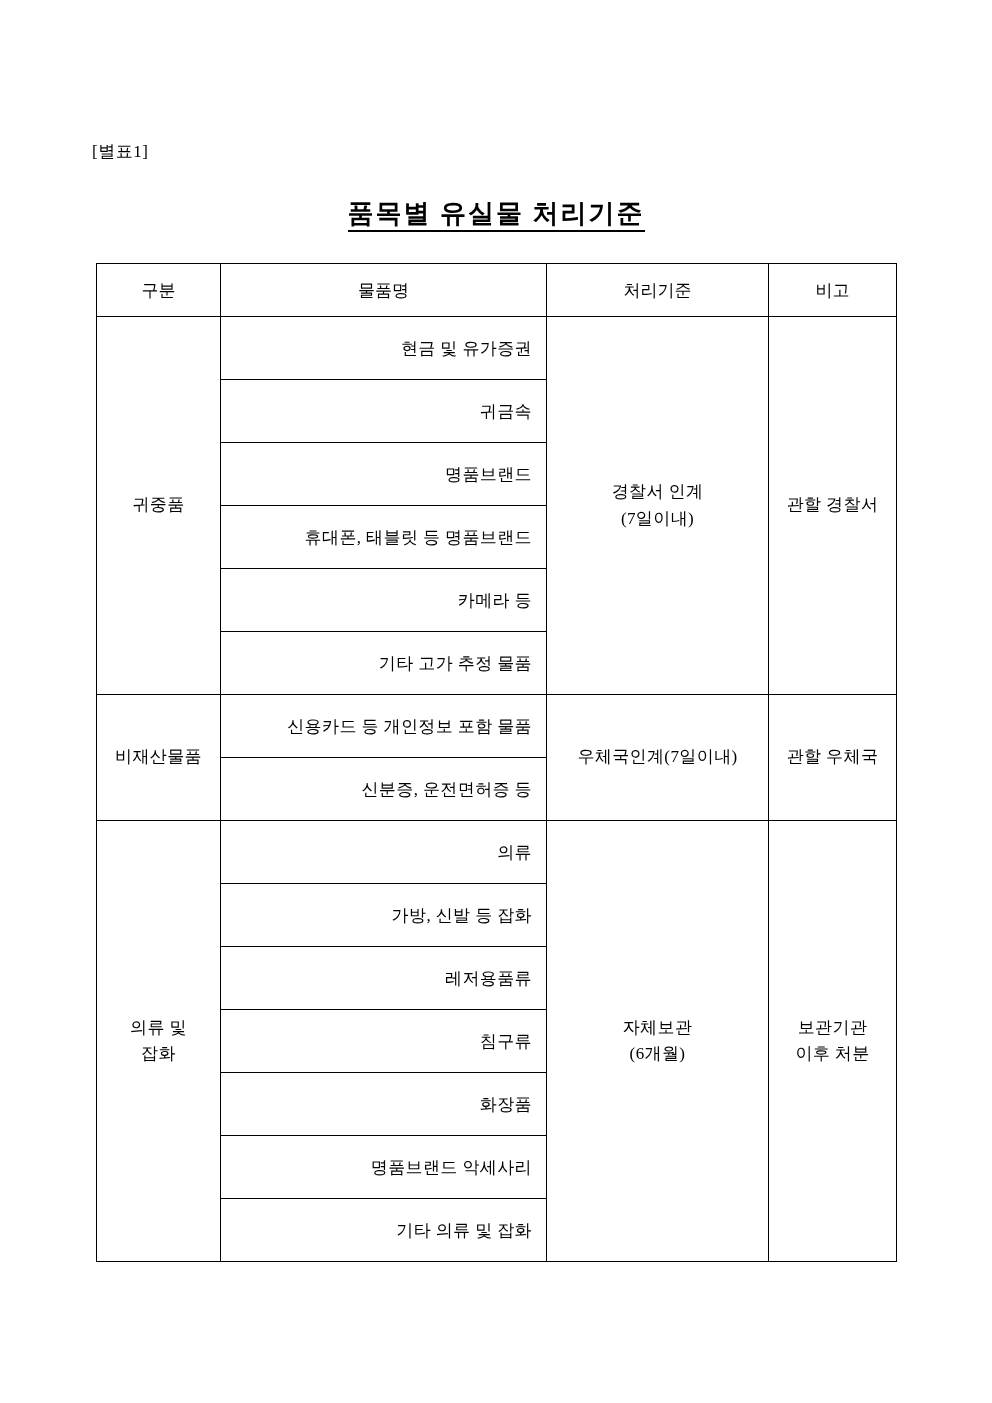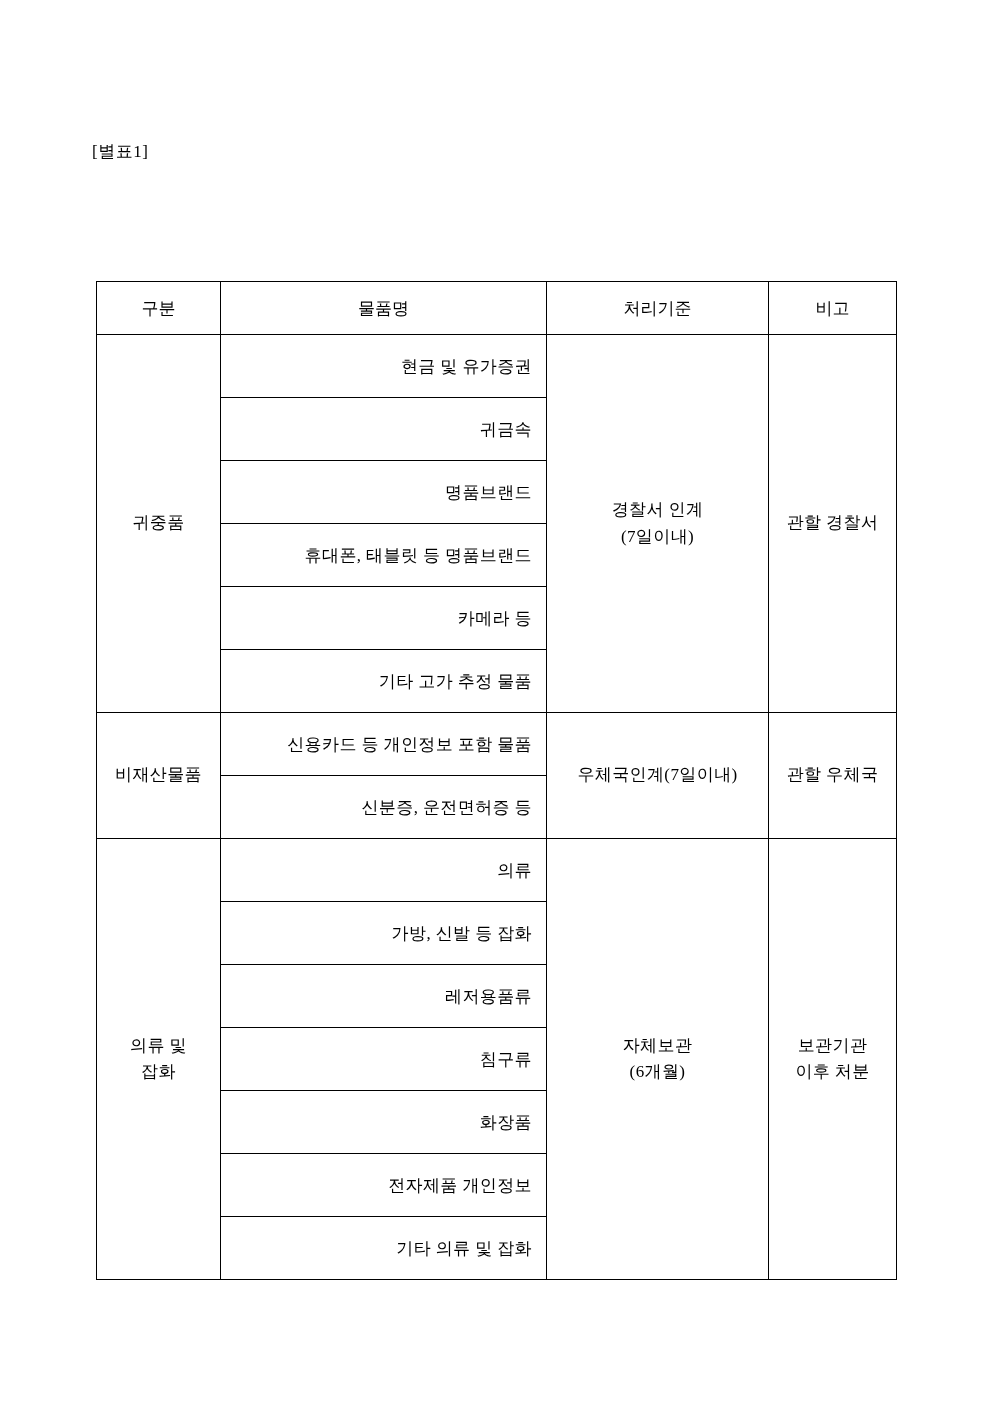--- a/index.html
+++ b/index.html
@@ -38,21 +38,21 @@
     font-weight: bold;
     letter-spacing: 2px;
   }
   .doc-title span {
     border-bottom: 2px solid #000;
     padding-bottom: 2px;
   }
   table.main-table {
     position: absolute;
     left: 96px;
-    top: 281px;
+    top: 263px;
     width: 800px;
     border-collapse: collapse;
     table-layout: fixed;
   }
   table.main-table td, table.main-table th {
     border: 1px solid #000000;
     font-size: 17px;
     font-weight: normal;
     padding: 0 14px;
     vertical-align: middle;
@@ -80,20 +80,21 @@
   }
   .nowrap-center { white-space: pre-line; }
 </style>
 </head>
 <body>
 
 <div class="page">
 
   <div class="label-tag">[별표1]</div>
 
+  <div class="doc-title"><span>품목별 유실물 처리기준</span></div>
 
   <table class="main-table">
     <colgroup>
       <col class="col-category">
       <col class="col-item">
       <col class="col-rule">
       <col class="col-note">
     </colgroup>
     <thead>
       <tr>
@@ -153,21 +154,21 @@
       <tr>
         <td class="cell-item">레저용품류</td>
       </tr>
       <tr>
         <td class="cell-item">침구류</td>
       </tr>
       <tr>
         <td class="cell-item">화장품</td>
       </tr>
       <tr>
-        <td class="cell-item">전자제품 개인정보</td>
+        <td class="cell-item">명품브랜드 악세사리</td>
       </tr>
       <tr>
         <td class="cell-item">기타 의류 및 잡화</td>
       </tr>
 
     </tbody>
   </table>
 
 </div>
 

